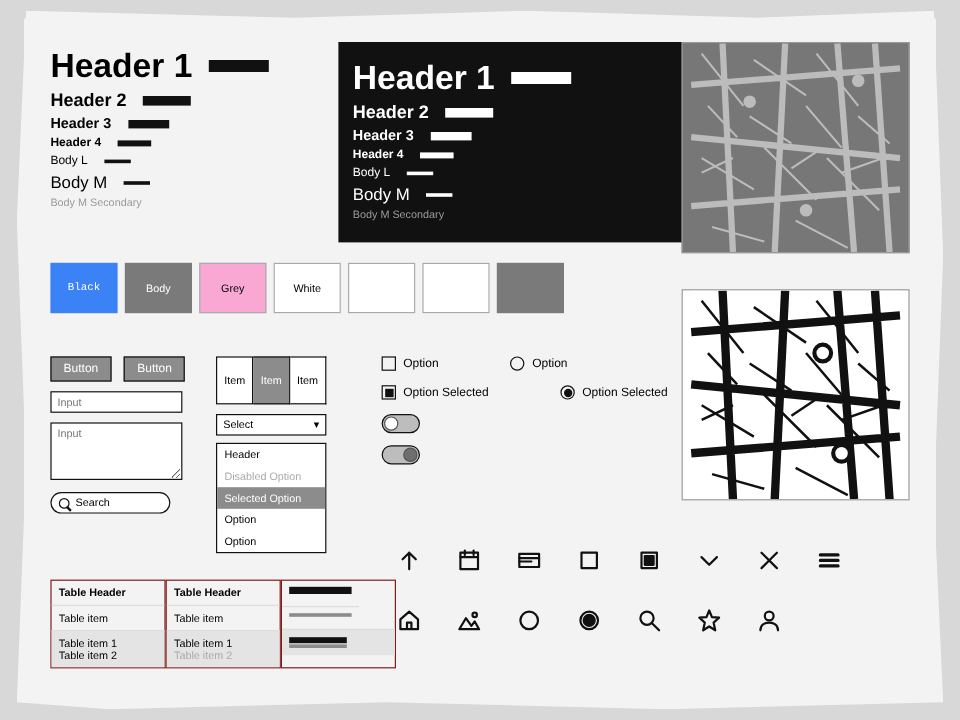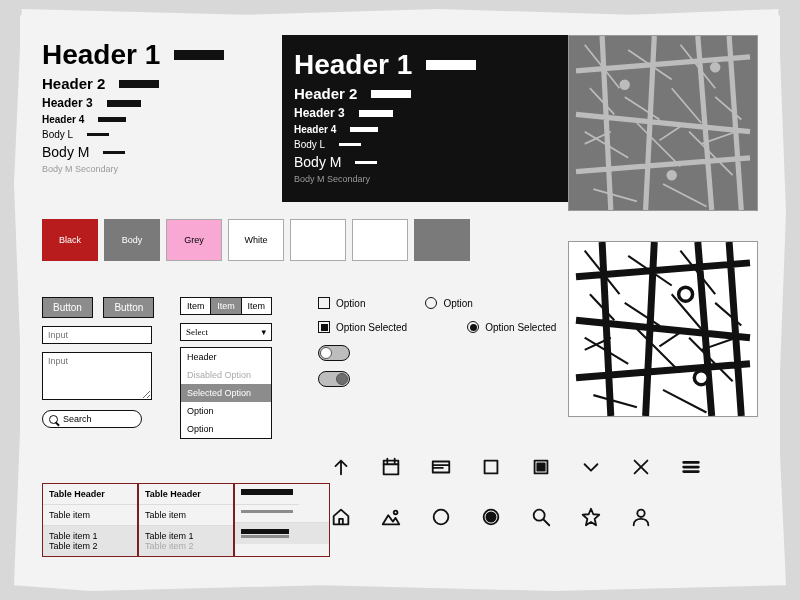--- a/index.html
+++ b/index.html
@@ -48,43 +48,43 @@
 .sq.med  { width: 40px; height: 8px; }
 .sq.sm   { width: 34px; height: 7px; }
 .sq.xs   { width: 28px; height: 5px; }
 .sq.tiny { width: 22px; height: 3px; }
 .sq.fillB { background: #111; }
 .sq.fillW { background: #fff; }
 
 
 .swatches { position: absolute; top: 204px; left: 22px; display: flex; gap: 6px; }
 .sw { width: 56px; height: 42px; display:flex; align-items:center; justify-content:center; font-size:9px; border: 1px solid #aaa; }
-.sw.black{ background:#b91c1c; color:#fff; border:none; }
+.sw.black{ background:#3b82f6; color:#fff; border:none;font-family:Liberation Mono, monospace; }
 .sw.dark { background:#7a7a7a; color:#fff; border:none; }
 .sw.grey { background:#f9a8d4; }
 .sw.white{ background:#fff; }
 .sw.blank1{ background:#fff; }
 .sw.blank2{ background:#fff; }
 .sw.blank3{ background:#7a7a7a; border:none; }
 
 
 .forms { position: absolute; top: 282px; left: 22px; }
 .btn { display:inline-block; background:#8c8c8c; color:#fff; font-size:10px; padding:4px 10px; border:1.5px solid #111; margin-right:6px; cursor:pointer; }
 .input { display:block; width:110px; border:1.5px solid #111; background:#fff; font-size:9px; padding:3px 5px; margin-top:8px; font-family:inherit; }
 .textarea { display:block; width:110px; height:48px; border:1.5px solid #111; background:#fff; font-size:9px; padding:3px 5px; margin-top:8px; font-family:inherit; }
 .search { display:flex; align-items:center; gap:5px; width:100px; border:1.5px solid #111; background:#fff; padding:3px 6px; margin-top:10px; border-radius:12px; font-size:9px; }
 .search .glass{ width:9px; height:9px; border:1.5px solid #111; border-radius:50%; position:relative; }
 .search .glass::after{ content:""; position:absolute; width:5px; height:1.5px; background:#111; bottom:-2px; right:-3px; transform:rotate(45deg); }
 
 .list-col { position:absolute; top:282px; left:160px; width:92px; }
 .tabs { display:flex; }
-.tabs .tab { flex:1; font-size:9px; text-align:center; padding:3px 2px; border:1.5px solid #111; border-left:none; background:#fff; }
+.tabs .tab { flex:1; font-size:9px; text-align:center; padding:14px 2px; border:1.5px solid #111; border-left:none; background:#fff; }
 .tabs .tab:first-child{ border-left:1.5px solid #111; }
 .tabs .tab.active{ background:#8c8c8c; color:#fff; }
-.select { width:92px; border:1.5px solid #111; background:#fff; font-size:9px; padding:3px 5px; margin-top:8px; display:flex; justify-content:space-between; align-items:center;font-family:Liberation Serif, serif; }
+.select { width:92px; border:1.5px solid #111; background:#fff; font-size:9px; padding:3px 5px; margin-top:8px; display:flex; justify-content:space-between; align-items:center; }
 .list { border:1.5px solid #111; margin-top:6px; background:#fff; }
 .list .li { font-size:9px; padding:4px 6px; }
 .list .li.dis{ color:#aaa; }
 .list .li.sel{ background:#8c8c8c; color:#fff; }
 
 
 .opts { position:absolute; top:282px; left:298px; font-size:10px; }
 .opts .row { display:flex; gap:60px; margin-bottom:12px; }
 .cb { display:flex; align-items:center; gap:6px; }
 .box{ width:12px; height:12px; border:1.5px solid #111; display:inline-flex; align-items:center; justify-content:center; }

